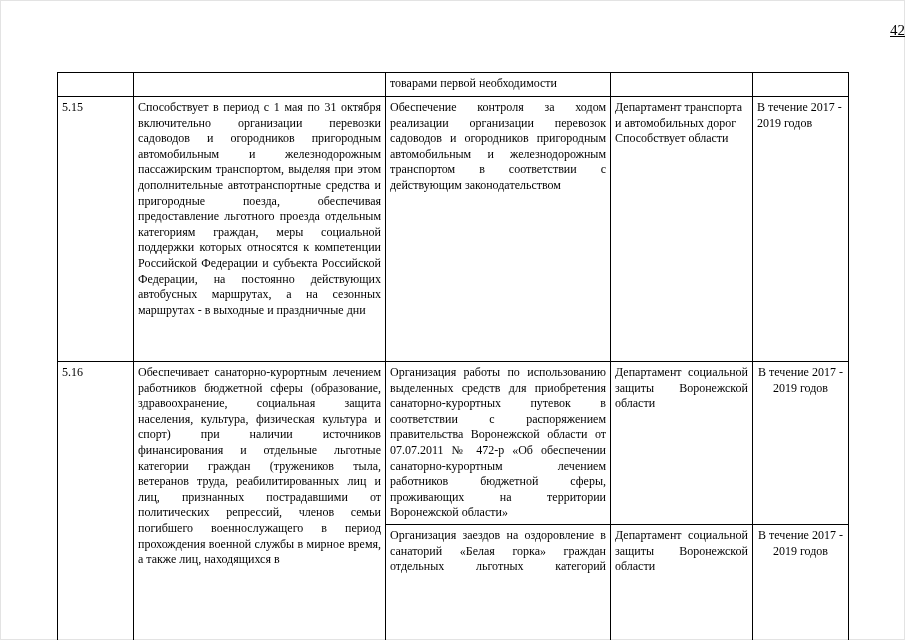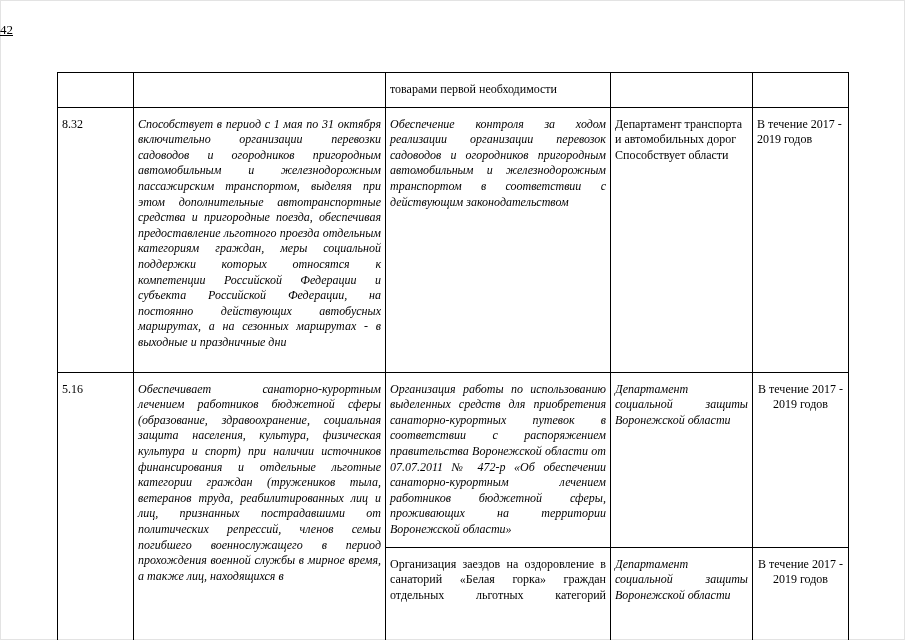--- a/index.html
+++ b/index.html
@@ -10,51 +10,51 @@
     font-family: "Liberation Serif", "DejaVu Serif", serif;
     overflow: hidden;
     position: relative;
     box-shadow: inset 0 0 0 1px #e3e3e3;
   }
   .page-number {
     position: absolute;
     top: 22px;
     left: 0;
     width: 905px;
-    text-align: left;
-    font-size: 13px;
+    text-align: right;
+    font-size: 15px;
     text-decoration: underline;
   }
   table.doc-table {
     position: absolute;
     left: 57px;
     top: 72px;
     width: 791px;
     border-collapse: collapse;
     table-layout: fixed;
     font-size: 12px;
     line-height: 15.6px;
   }
   table.doc-table td {
     border: 1px solid #000;
     vertical-align: top;
-    padding: 9px 4px;
+    padding: 3px 4px;
     overflow: hidden;
     word-wrap: break-word;
   }
   col.c1 { width: 76px; }
   col.c2 { width: 252px; }
   col.c3 { width: 225px; }
   col.c4 { width: 142px; }
   col.c5 { width: 96px; }
   tr.r-carry { height: 24px; }
   tr.r-515   { height: 265px; }
   tr.r-516a  { height: 160px; }
   tr.r-516b  { height: 160px; }
-  .just   { text-align: justify; font-style: italic; }
+  .just   { text-align: justify; }
   .justlast { text-align: justify; text-align-last: justify; }
   .center { text-align: center; }
   .num    { padding-left: 4px; }
 </style>
 </head>
 <body>
 
 <div class="page-number">42</div>
 
 <table class="doc-table">
@@ -68,21 +68,21 @@
   <tbody>
     <tr class="r-carry">
       <td></td>
       <td></td>
       <td>товарами первой необходимости</td>
       <td></td>
       <td></td>
     </tr>
 
     <tr class="r-515">
-      <td class="num">8.32</td>
+      <td class="num">5.15</td>
       <td class="just">Способствует в период с 1 мая по 31 октября включительно организации перевозки садоводов и огородников пригородным автомобильным и железнодорожным пассажирским транспортом, выделяя при этом дополнительные автотранспортные средства и пригородные поезда, обеспечивая предоставление льготного проезда отдельным категориям граждан, меры социальной поддержки которых относятся к компетенции Российской Федерации и субъекта Российской Федерации, на постоянно действующих автобусных маршрутах, а на сезонных маршрутах - в выходные и праздничные дни</td>
       <td class="just">Обеспечение контроля за ходом реализации организации перевозок садоводов и огородников пригородным автомобильным и железнодорожным транспортом в соответствии с действующим законодательством</td>
       <td>Департамент транспорта и автомобильных дорог Способствует области</td>
       <td>В течение 2017 - 2019 годов</td>
     </tr>
 
     <tr class="r-516a">
       <td class="num" rowspan="2">5.16</td>
       <td class="just" rowspan="2">Обеспечивает санаторно-курортным лечением работников бюджетной сферы (образование, здравоохранение, социальная защита населения, культура, физическая культура и спорт) при наличии источников финансирования и отдельные льготные категории граждан (тружеников тыла, ветеранов труда, реабилитированных лиц и лиц, признанных пострадавшими от политических репрессий, членов семьи погибшего военнослужащего в период прохождения военной службы в мирное время, а также лиц, находящихся в</td>
       <td class="just">Организация работы по использованию выделенных средств для приобретения санаторно-курортных путевок в соответствии с распоряжением правительства Воронежской области от 07.07.2011 № 472-р «Об обеспечении санаторно-курортным лечением работников бюджетной сферы, проживающих на территории Воронежской области»</td>

